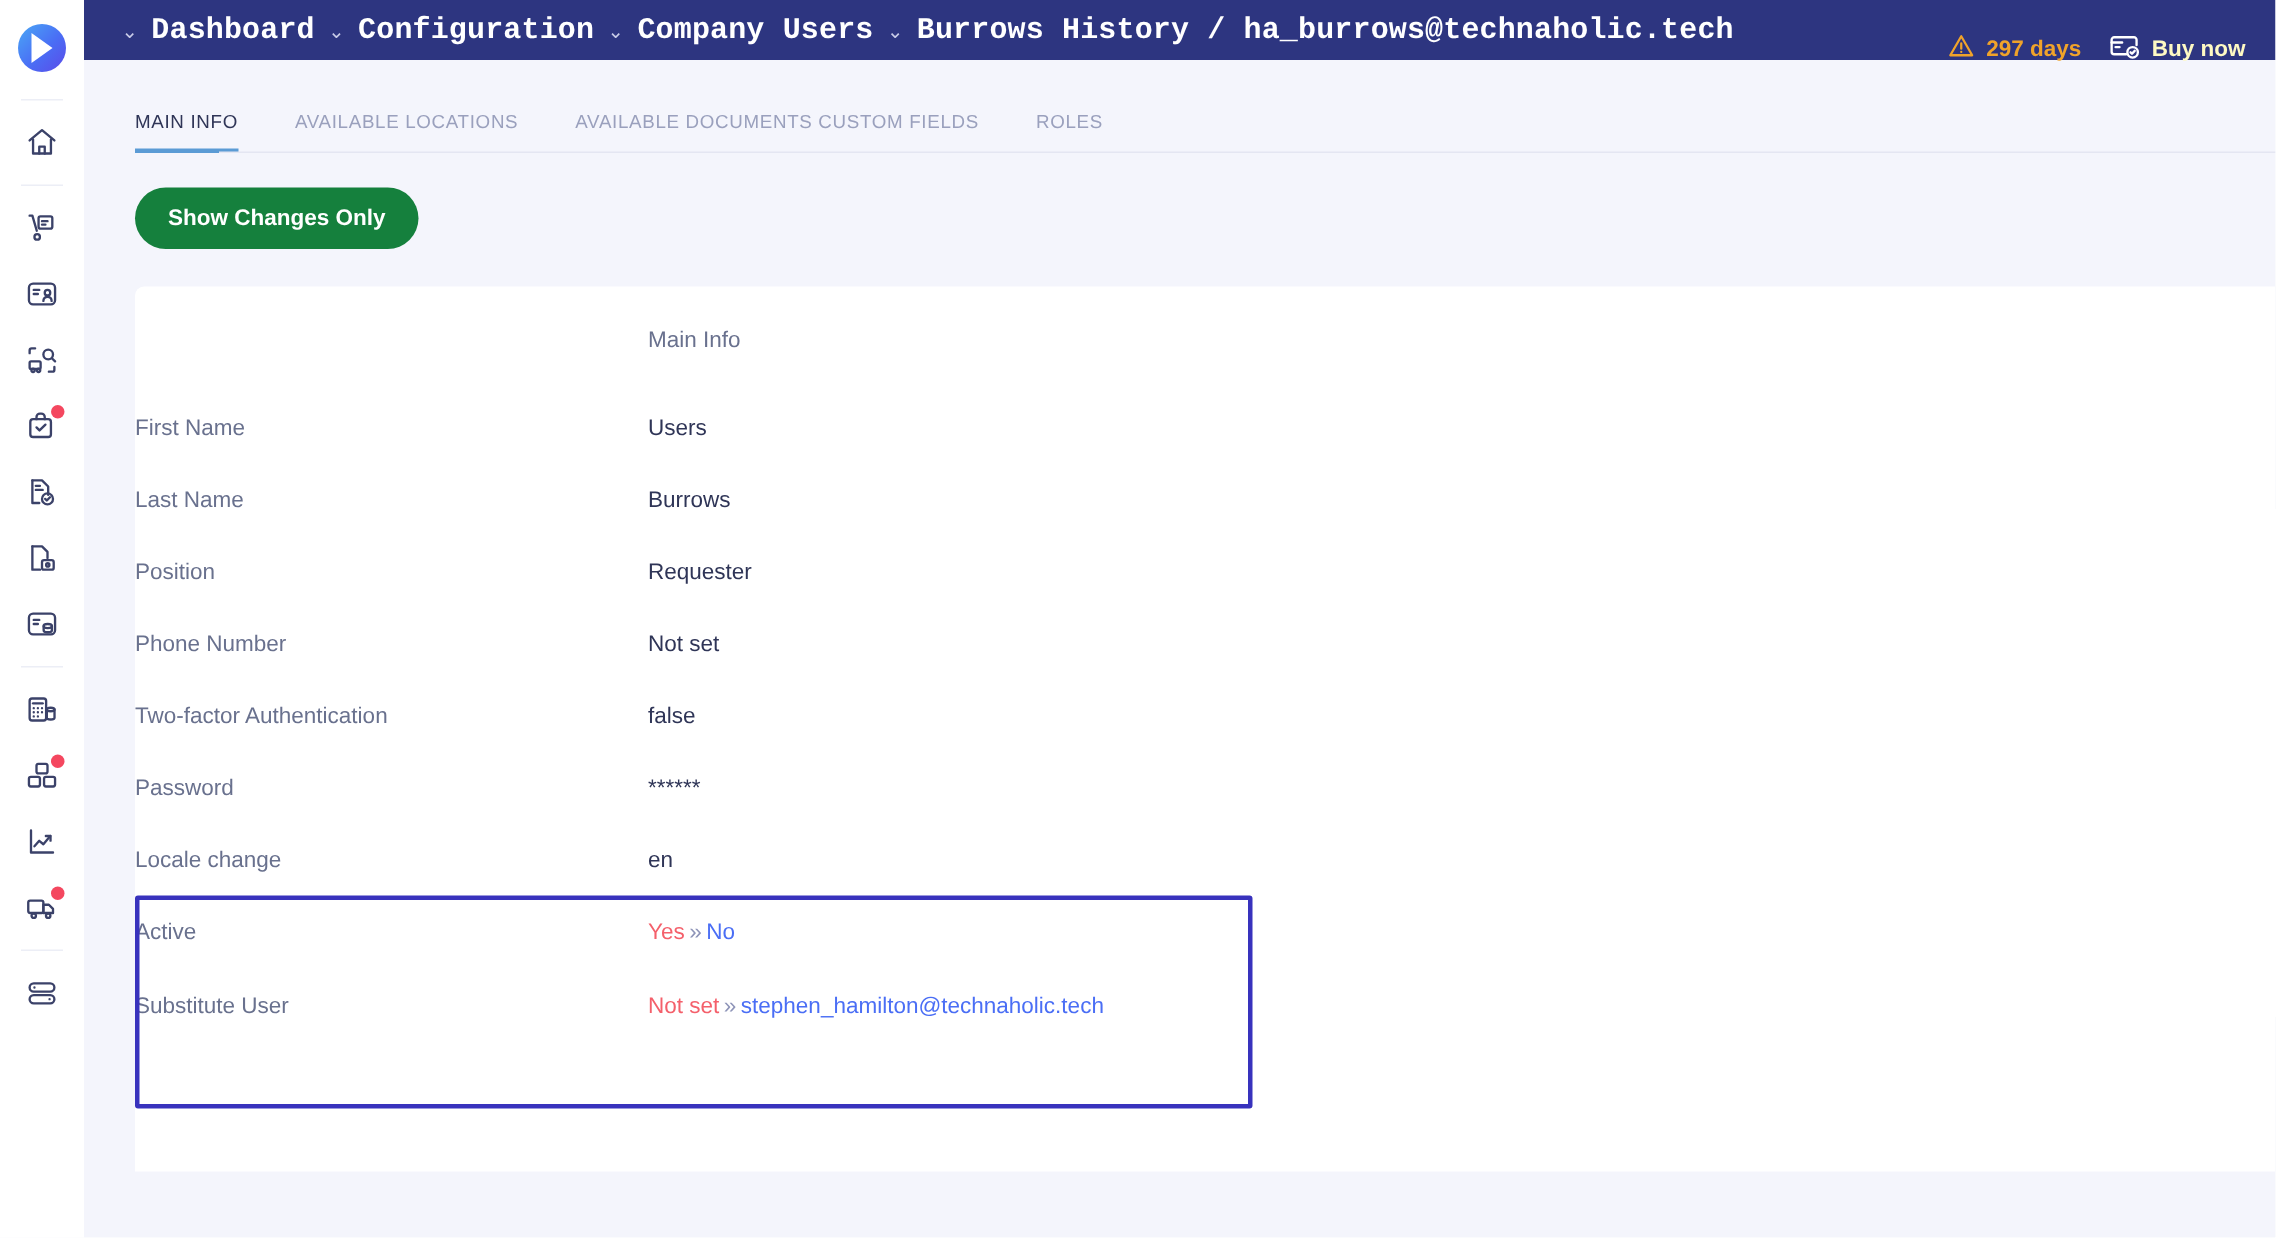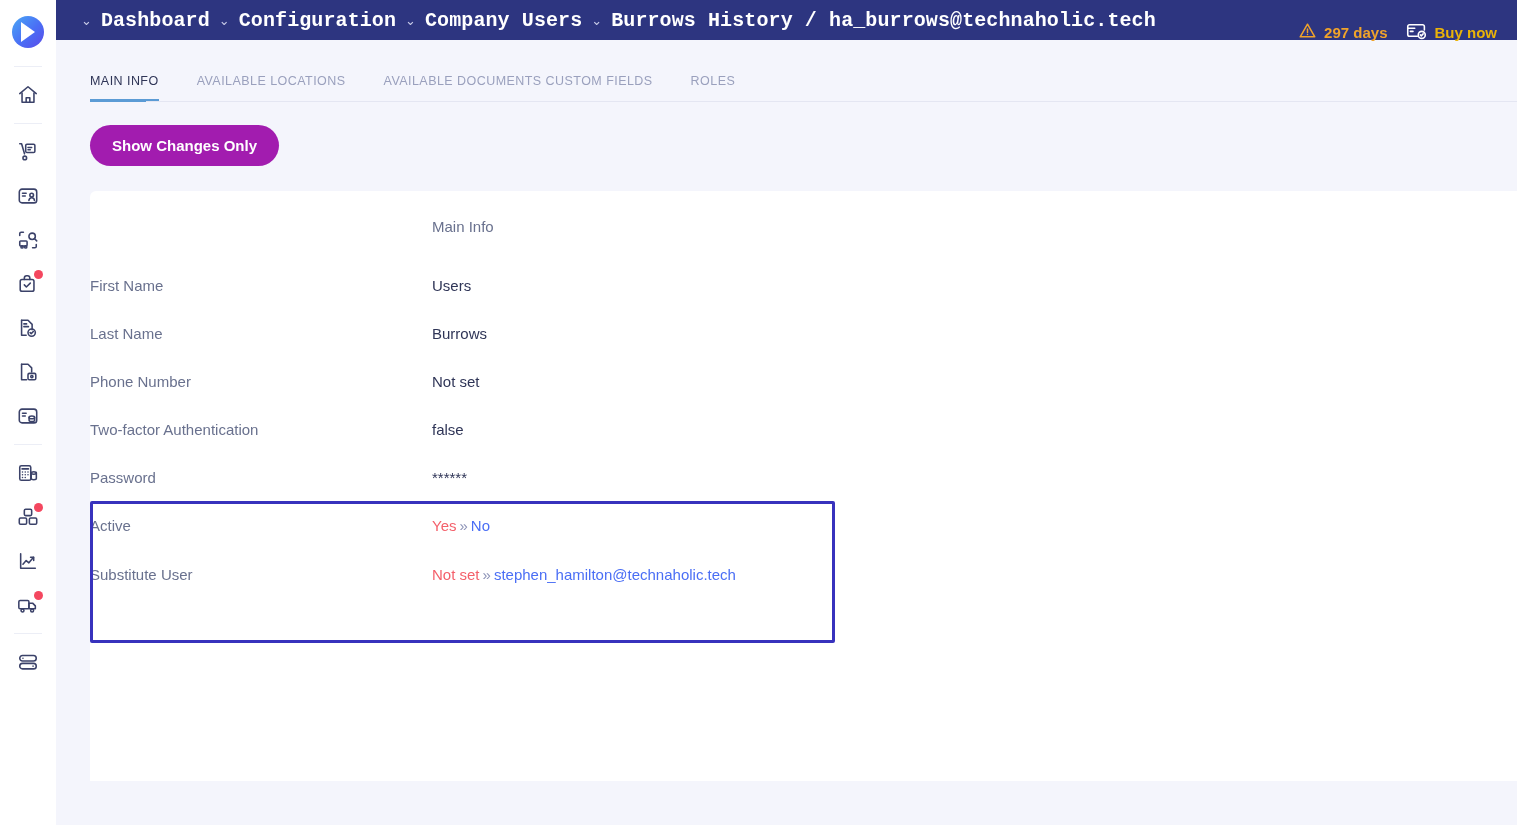--- a/index.html
+++ b/index.html
@@ -68,21 +68,21 @@
     letter-spacing:0.1px; cursor:pointer;font-family:Liberation Mono, monospace;
   }
   .crumb.last { font-weight:bold; }
   .topbar-right { display:flex; align-items:center; gap:18px; padding-right:20px;margin-top:24px; }
   .trial {
     display:flex; align-items:center; gap:7px;
     color:#f0a32a; font-size:15px; font-weight:bold; cursor:pointer;
   }
   .buynow {
     display:flex; align-items:center; gap:8px;
-    color:#eab308; font-size:15px; font-weight:bold; cursor:pointer;
+    color:#fef9c3; font-size:15px; font-weight:bold; cursor:pointer;
   }
 
   
   #tabstrip {
     position:absolute; left:56px; top:40px; right:0; height:62px;
     background:#f4f5fc;
   }
   .tabs { display:flex; align-items:flex-end; height:100%; padding-left:34px; }
   .tab {
     font-size:12.5px; letter-spacing:0.45px; color:#9aa0bd;
@@ -94,21 +94,21 @@
     position:absolute; left:90px; right:0; bottom:0; height:1px; background:#e4e6f2;
   }
 
   
   #content {
     position:absolute; left:56px; top:102px; right:0; bottom:0;
     background:#f4f5fc; overflow:hidden;
   }
   .toolbar { padding:23px 0 0 34px; }
   .btn-primary {
-    display:inline-block; background:#a21caf; color:#ffffff;
+    display:inline-block; background:#15803d; color:#ffffff;
     font-size:15px; font-weight:bold; border:none; border-radius:22px;
     padding:13px 22px; cursor:pointer; line-height:1;
   }
 
   .card {
     margin-top:25px; margin-left:34px; background:#ffffff;
     border-top-left-radius:6px;
     min-height:590px; position:relative; padding-bottom:10px;
   }
 
@@ -379,30 +379,38 @@
 
           <tr class="row">
             <td class="cell-label">First Name</td>
             <td class="cell-value">Users</td>
           </tr>
           <tr class="row">
             <td class="cell-label">Last Name</td>
             <td class="cell-value">Burrows</td>
           </tr>
           <tr class="row">
+            <td class="cell-label">Position</td>
+            <td class="cell-value">Requester</td>
+          </tr>
+          <tr class="row">
             <td class="cell-label">Phone Number</td>
             <td class="cell-value">Not set</td>
           </tr>
           <tr class="row">
             <td class="cell-label">Two-factor Authentication</td>
             <td class="cell-value">false</td>
           </tr>
           <tr class="row">
             <td class="cell-label">Password</td>
             <td class="cell-value">******</td>
+          </tr>
+          <tr class="row">
+            <td class="cell-label">Locale change</td>
+            <td class="cell-value">en</td>
           </tr>
 
           <tr>
             <td colspan="2" style="height:0;position:relative;">
               <div class="diffbox-wrap">
                 <div class="diffbox"></div>
               </div>
             </td>
           </tr>
 

